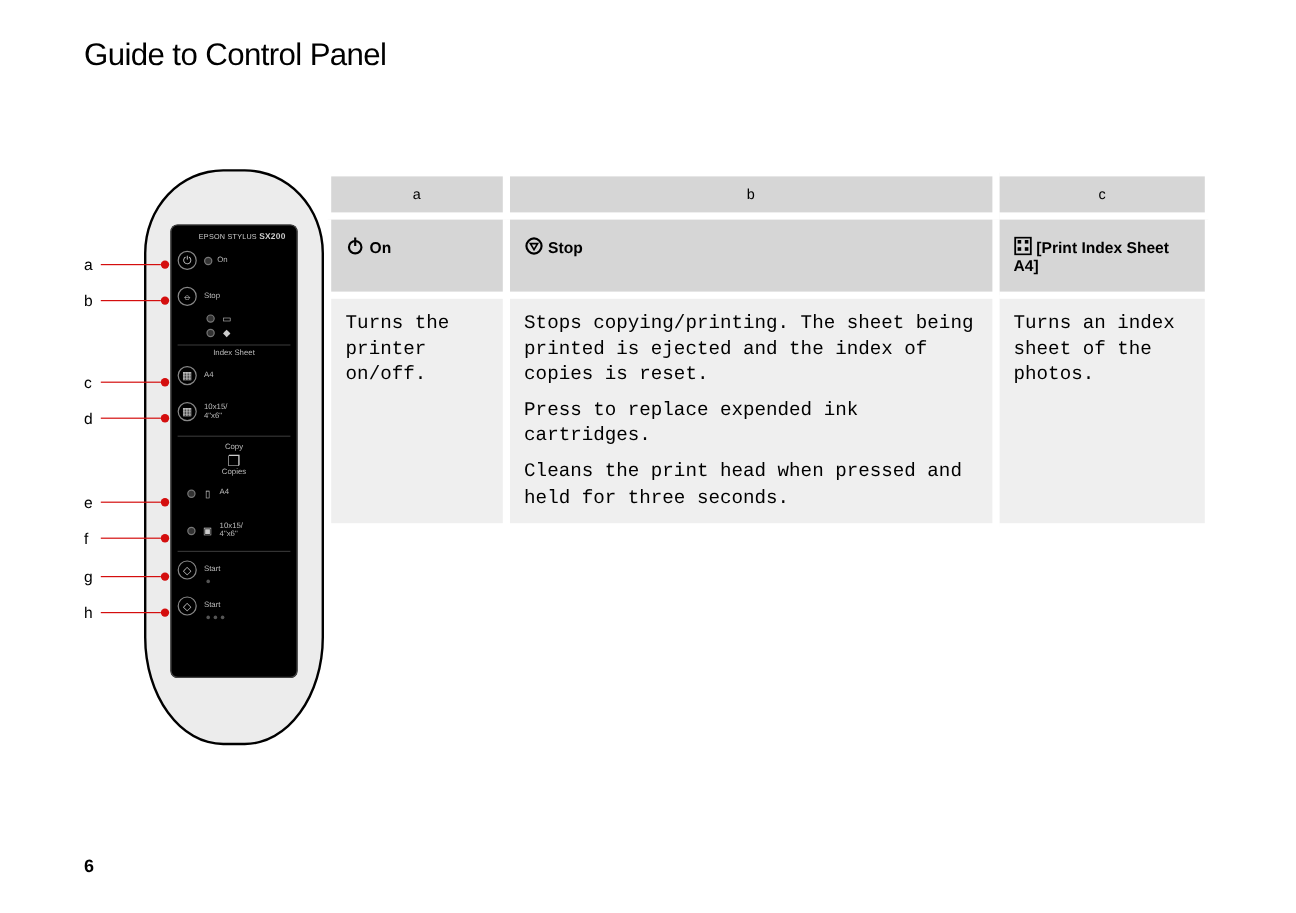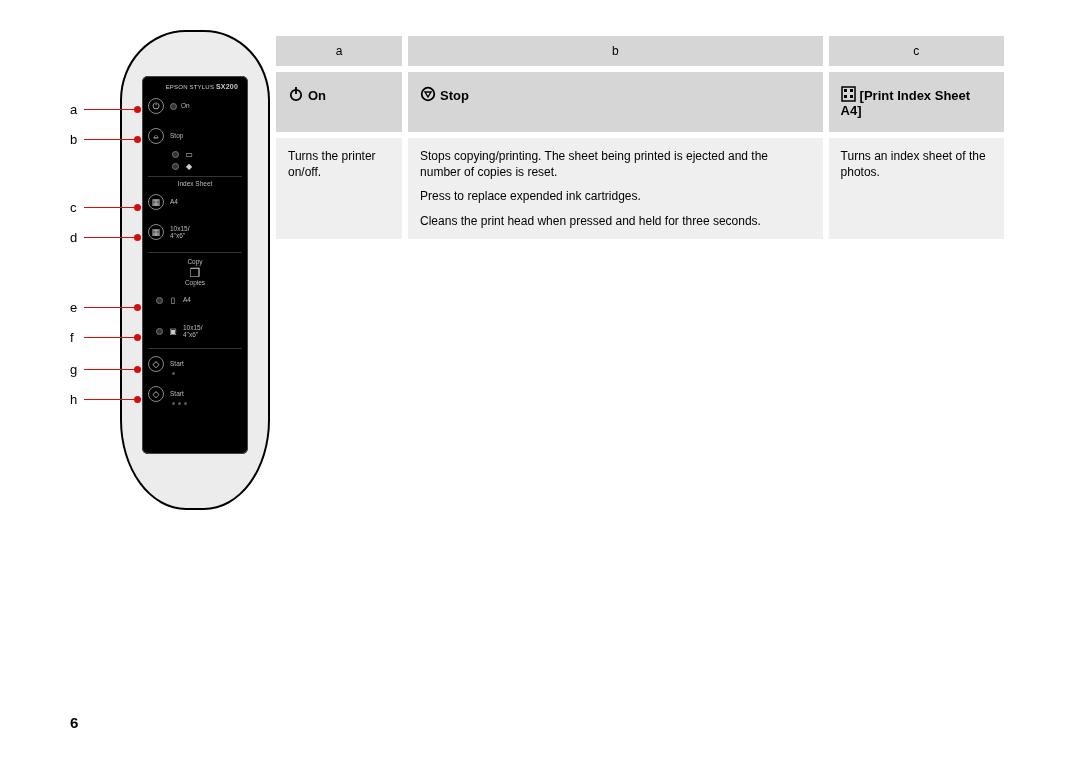--- a/index.html
+++ b/index.html
@@ -35,32 +35,33 @@
   .stack{flex-direction:column;align-items:center;}
   .dotset{display:flex;gap:3px;}
   .tiny-dot{width:3px;height:3px;border-radius:50%;background:#555;}
 
   
   .tbl{flex:1;border-collapse:collapse;font-size:12px;}
   .tbl th,.tbl td{border:6px solid #fff;vertical-align:top;}
   .tbl .hdr td{background:#d6d6d6;text-align:center;padding:8px 8px;font-size:12px;}
   .tbl .icons td{background:#d6d6d6;font-weight:bold;padding:14px 12px;font-size:13px;}
   .tbl .icons .ic{display:inline-block;vertical-align:-2px;margin-right:4px;}
-  .tbl .desc td{background:#efefef;padding:10px 12px;font-size:12px;line-height:1.35;}
+  .tbl .desc td{background:#efefef;padding:10px 12px;font-size:16px;line-height:1.35;font-family:Liberation Mono, monospace;}
   .tbl .desc p{margin:0 0 8px 0;}
   .tbl .desc p:last-child{margin-bottom:0;}
   .brk::before{content:"[";}
   .brk::after{content:"]";}
 
   svg{display:block;}
 </style>
 </head>
 <body>
 
 <div class="page">
+  <h1 class="title">Guide to Control Panel</h1>
 
   <div class="content">
 
     <div class="diagram">
       <div class="panel-shell">
         <div class="panel-outer"></div>
         <div class="panel-inner">
           <div class="brand">
             <span>EPSON STYLUS</span> <b>SX200</b>
           </div>
@@ -222,21 +223,21 @@
                   <rect x="9" y="9" width="3" height="3" fill="#000"></rect>
                 </svg>
           </span><span class="brk"><span>Print Index Sheet A4</span></span>
         </td>
       </tr>
       <tr class="desc">
         <td>
           <p>Turns the printer on/off.</p>
         </td>
         <td>
-          <p>Stops copying/printing. The sheet being printed is ejected and the number of copies is reset.</p>
+          <p>Stops copying/printing. The sheet being printed is ejected and the index of copies is reset.</p>
           <p>Press to replace expended ink cartridges.</p>
           <p>Cleans the print head when pressed and held for three seconds.</p>
         </td>
         <td>
           <p>Turns an index sheet of the photos.</p>
         </td>
       </tr>
     </tbody>
       </table>
 

